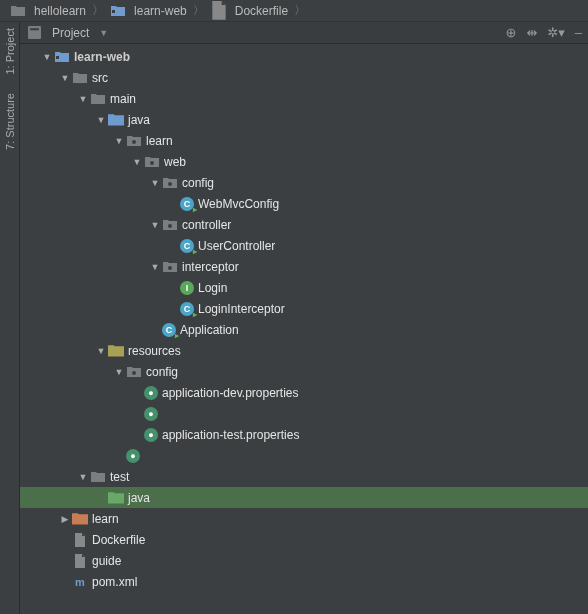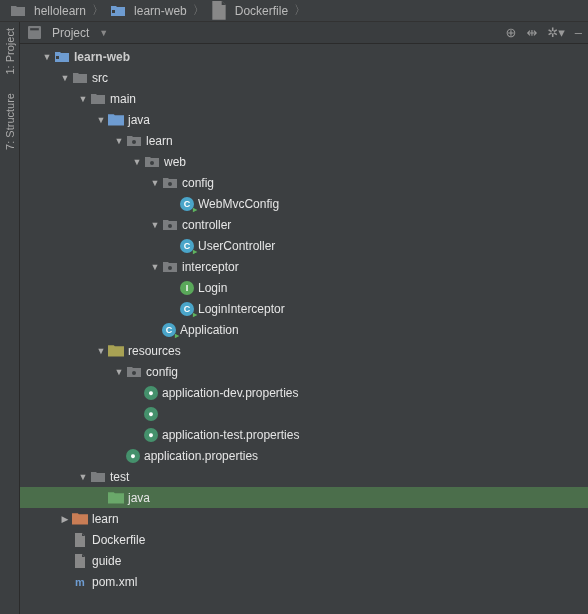--- a/index.html
+++ b/index.html
@@ -372,21 +372,20 @@
     <div class="row">
       <span class="indent" style="width: 110px;"></span>
       <span class="arrow none">▼</span>
       <span class="icon icon-prop">●</span>
       <span class="label">application-test.properties</span>
     </div>
     <div class="row">
       <span class="indent" style="width: 92px;"></span>
       <span class="arrow none">▼</span>
       <span class="icon icon-prop">●</span>
-      <span class="label">application.properties</span>
     </div>
     <div class="row">
       <span class="indent" style="width: 56px;"></span>
       <span class="arrow ">▼</span>
       <span class="icon icon-folder">
         <svg viewBox="0 0 14 12">
           <path fill="currentColor" d="M0 1h5l1 1h8v9H0z"></path>
         </svg>
       </span>
       <span class="label">test</span>

